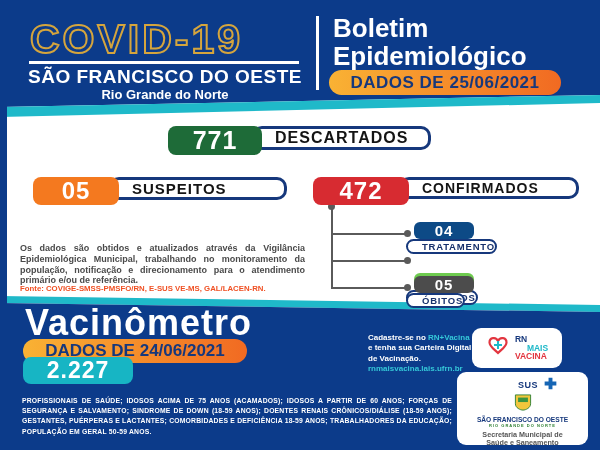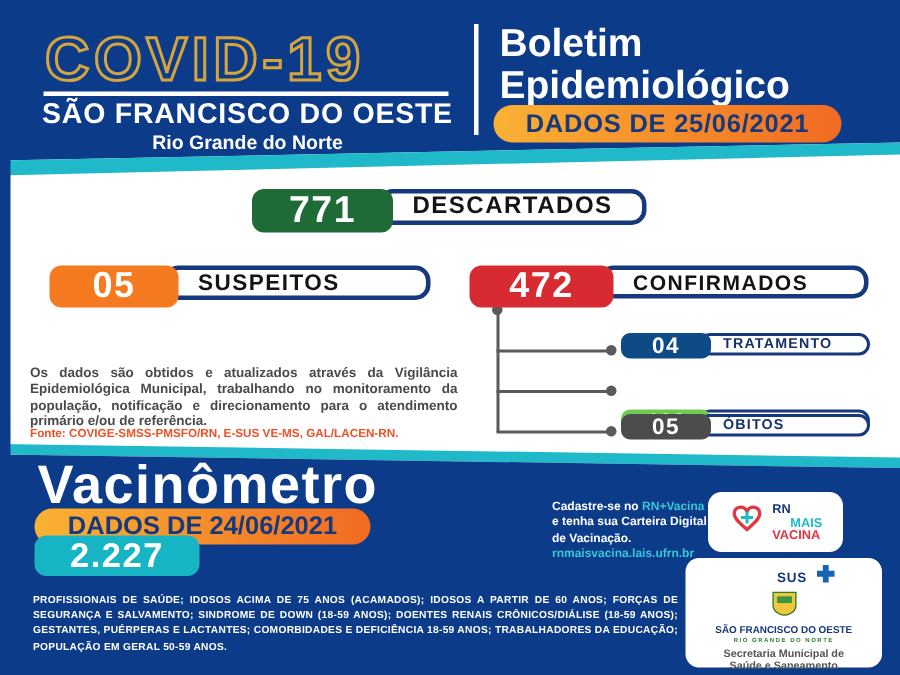--- a/index.html
+++ b/index.html
@@ -36,21 +36,21 @@
     display:flex; align-items:center; font-weight:800; color:#141414; padding-left:20px; letter-spacing:1px; }
   .p-desc { left:168px; top:126px; width:263px; height:34px; }
   .p-desc .num { width:94px; font-size:25px; background:#1e6b38; }
   .p-desc .lbl { font-size:16px; }
   .p-susp { left:33px; top:177px; width:254px; height:32px; }
   .p-susp .num { width:86px; font-size:24px; background:#f4791f; }
   .p-susp .lbl { font-size:15px; }
   .p-conf { left:313px; top:177px; width:266px; height:20px; }
   .p-conf .num { width:96px; font-size:24px; background:#d72b31; }
   .p-conf .lbl { font-size:14px; }
-  .p-child { left:414px; width:166px; height:24px; }
+  .p-child { left:414px; width:166px; height:24px;flex-direction:column; }
   .p-child .num { width:60px; font-size:15px; border-radius:6px; }
   .p-child .lbl { font-size:9.5px; border-width:2px; margin-left:-8px; padding-left:14px; color:#16306b; letter-spacing:0.8px; }
   .p-trat { top:222px; } .p-trat .num { background:#0d4a86; }
   .p-cura { top:249px;margin-top:24px; } .p-cura .num { background:#6ecb4f; }
   .p-obit { top:276px; } .p-obit .num { background:#4c4c4c; }
   .p-dose { left:23px; top:357px; width:332px; height:30px; }
   .p-dose .num { width:110px; font-size:23px; background:#17b5c4; }
   .p-dose .lbl { font-size:14px; color:#16387c; border-color:#ffffff; }
 
   

